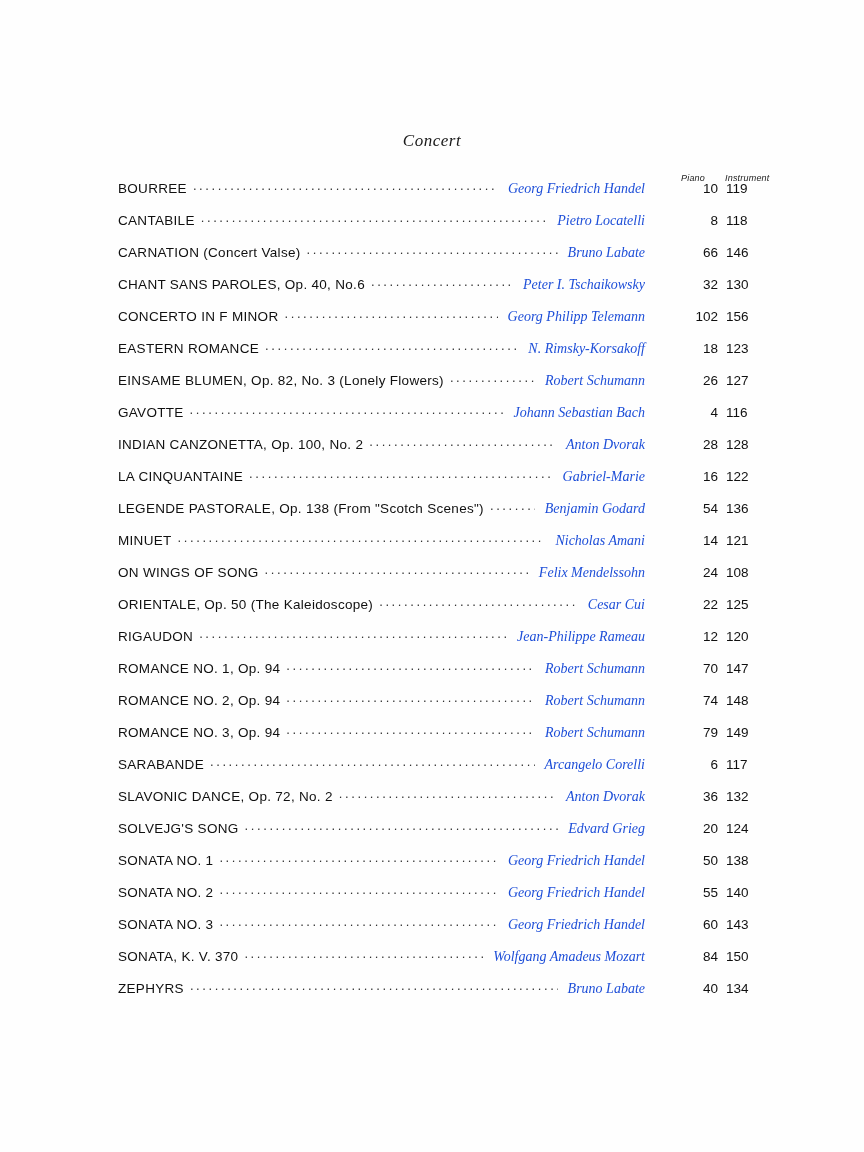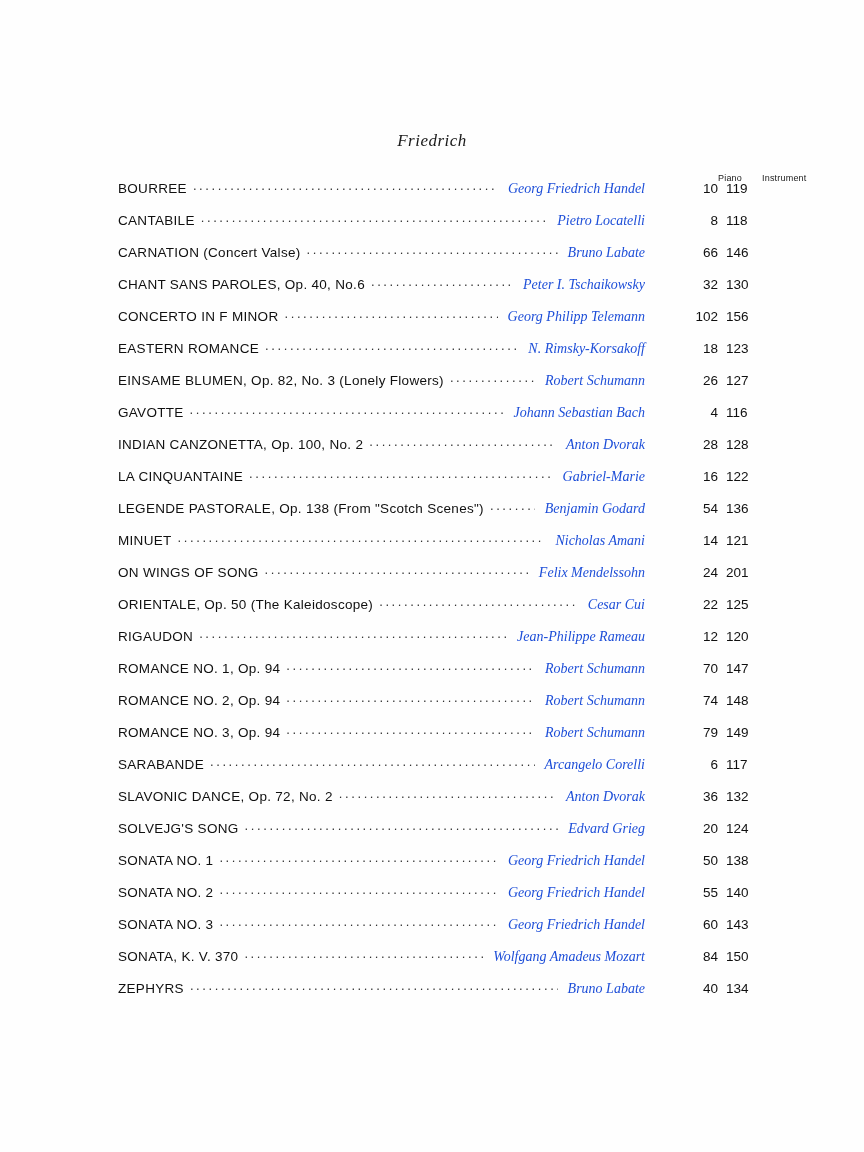--- a/index.html
+++ b/index.html
@@ -29,24 +29,25 @@
     width: 864px;
     text-align: center;
     font-family: "Liberation Serif", serif;
     font-style: italic;
     font-size: 17px;
     letter-spacing: 0.5px;
     color: #1a1a1a;
   }
   .col-headers {
     position: absolute;
-    left: 696px;
+    left: 659px;
     top: 173px;
     width: 140px;
     height: 14px;
+    font-style: italic;
   }
   .col-head {
     position: absolute;
     font-family: "Liberation Sans", sans-serif;
     font-size: 9px;
     color: #1a1a1a;
     letter-spacing: 0.2px;
     white-space: nowrap;
   }
   .col-head.piano { left: 22px; }
@@ -115,21 +116,21 @@
     font-size: 13.5px;
     color: #101010;
     padding-left: 8px;
   }
 </style>
 </head>
 <body>
 
 <div class="page">
 
-  <div class="contents-title">Friedrich</div>
+  <div class="contents-title">Concert</div>
 
   <div class="col-headers">
     <span class="col-head piano">Piano</span>
     <span class="col-head instrument">Instrument</span>
   </div>
 
   <div class="toc" id="toc-list">
       <div class="toc-row">
         <span class="title-cell">BOURREE</span>
         <span class="dots"></span>
@@ -212,21 +213,21 @@
         <span class="dots"></span>
         <span class="composer-cell">Nicholas Amani</span>
         <span class="piano-cell">14</span>
         <span class="instr-cell">121</span>
       </div>
       <div class="toc-row">
         <span class="title-cell">ON WINGS OF SONG</span>
         <span class="dots"></span>
         <span class="composer-cell">Felix Mendelssohn</span>
         <span class="piano-cell">24</span>
-        <span class="instr-cell">201</span>
+        <span class="instr-cell">108</span>
       </div>
       <div class="toc-row">
         <span class="title-cell">ORIENTALE, Op. 50 (The Kaleidoscope)</span>
         <span class="dots"></span>
         <span class="composer-cell">Cesar Cui</span>
         <span class="piano-cell">22</span>
         <span class="instr-cell">125</span>
       </div>
       <div class="toc-row">
         <span class="title-cell">RIGAUDON</span>

